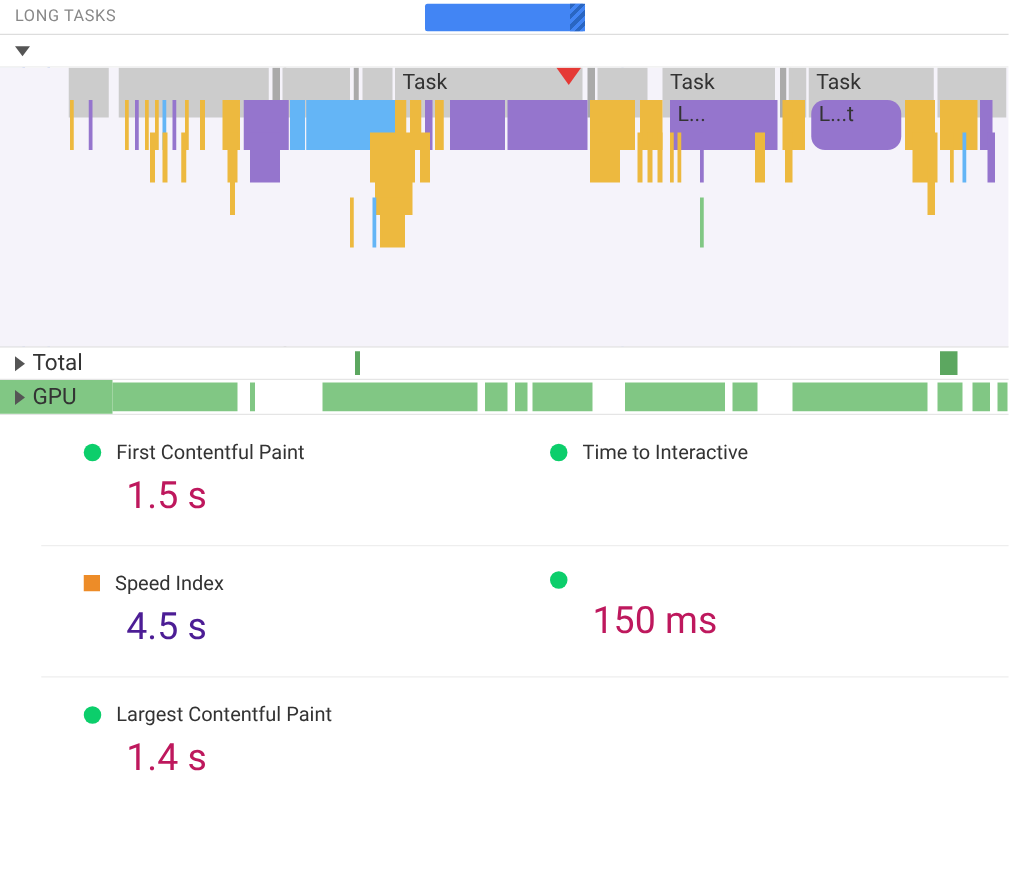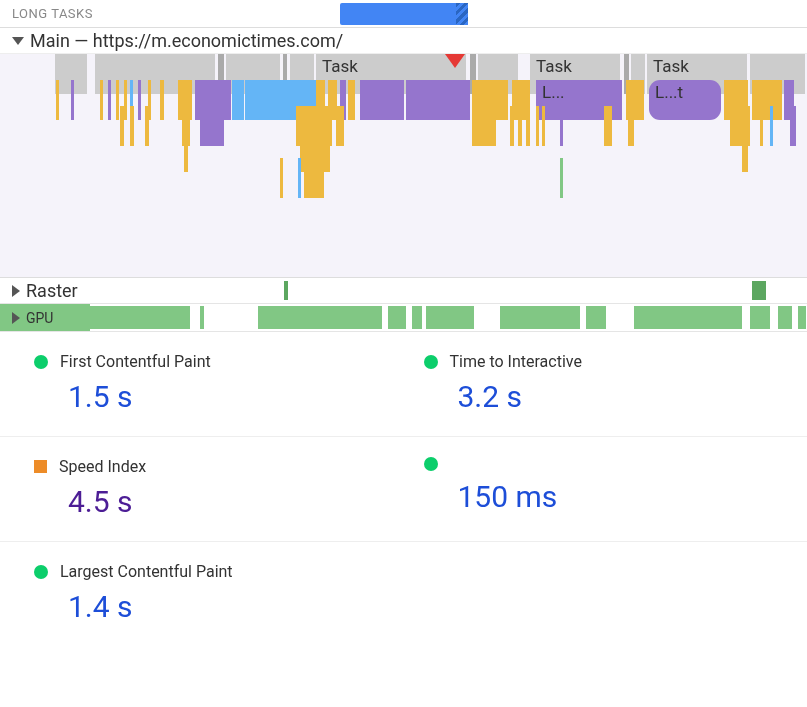--- a/index.html
+++ b/index.html
@@ -169,38 +169,39 @@
     position:relative;
     border-bottom:1px solid #e5e5e5;
   }
   .gpu-row .label-bg {
     position:absolute;
     top:0;bottom:0;
     background:#81c784;
     display:flex;
     align-items:center;
     padding-left:12px;
-    font-size:14px;
+    font-size:18px;
     color:#333;
     z-index:2;
   }
   .gpu-seg {
     position:absolute;
     top:2px;bottom:2px;
     background:#81c784;
   }
 
   
   .metrics {
     display:flex;
     flex-direction:column;
     padding: 0;
   }
   .metric-row {
     display:flex;
+    padding-left:33px;
   }
   .metric-cell {
     width:50%;
     padding: 20px 24px 22px 24px;
     border-bottom:1px solid #eee;
   }
   .metric-head {
     display:flex;
     align-items:center;
     gap:12px;
@@ -211,21 +212,21 @@
   .dot {
     width:14px;height:14px;border-radius:50%;
   }
   .dot.green { background:#0cce6b; }
   .square.orange { width:13px;height:13px;background:#ed8c28; }
   .metric-value {
     font-size:30px;
     font-weight:400;
     padding-left:34px;
   }
-  .metric-value.green { color:#1d4ed8; }
+  .metric-value.green { color:#be185d; }
   .metric-value.red { color:#4c1d95; }
   .left-col { padding-left: 34px; }
   .right-col { padding-left: 20px; }
 
 </style>
 </head>
 <body>
 
 <div class="long-tasks-row">
   <span class="long-tasks-label">LONG TASKS</span>
@@ -236,21 +237,20 @@
 
   <div class="select-left"></div>
   <div class="v-solid-blue" style="left:38px;"></div>
   <div class="v-dashed-black" style="left:227px;"></div>
   <div class="v-thin-grey" style="left:440px;"></div>
   <div class="v-dashed-blue" style="left:497px;"></div>
   <div class="v-thin-grey" style="left:632px;"></div>
 
   <div class="main-header">
     <span class="tri-down"></span>
-    <span>Main — https://m.economictimes.com/</span>
   </div>
 
   <div class="flame-area">
 
     <div class="red-flag" style="top:0;left:445px;"></div>
 
     <div class="flame-row" style="top:0;">
       <div class="seg grey" style="left:55px;width:32px;"></div>
       <div class="seg grey" style="left:95px;width:120px;"></div>
       <div class="seg dgrey" style="left:218px;width:6px;"></div>
@@ -335,21 +335,21 @@
     </div>
 
     <div class="flame-row" style="top:130px;height:12px;">
       <div class="seg yellow" style="left:306px;width:14px;"></div>
     </div>
   </div>
 </div>
 
 <div class="track-row">
   <span class="tri-right"></span>
-  <span>Raster</span>
+  <span>Total</span>
   <div class="mark" style="left:284px;width:4px;"></div>
   <div class="mark" style="left:752px;width:14px;"></div>
 </div>
 
 <div class="gpu-row">
   <div class="label-bg" style="left:0;width:90px;">
     <span class="tri-right"></span>
     <span>GPU</span>
   </div>
   <div class="gpu-seg" style="left:90px;width:100px;"></div>
@@ -374,21 +374,20 @@
         <span class="dot green"></span>
         <span>First Contentful Paint</span>
       </div>
       <div class="metric-value green">1.5 s</div>
     </div>
     <div class="metric-cell right-col">
       <div class="metric-head">
         <span class="dot green"></span>
         <span>Time to Interactive</span>
       </div>
-      <div class="metric-value green">3.2 s</div>
     </div>
   </div>
 
   <div class="metric-row">
     <div class="metric-cell left-col">
       <div class="metric-head">
         <span class="square orange"></span>
         <span>Speed Index</span>
       </div>
       <div class="metric-value red">4.5 s</div>

